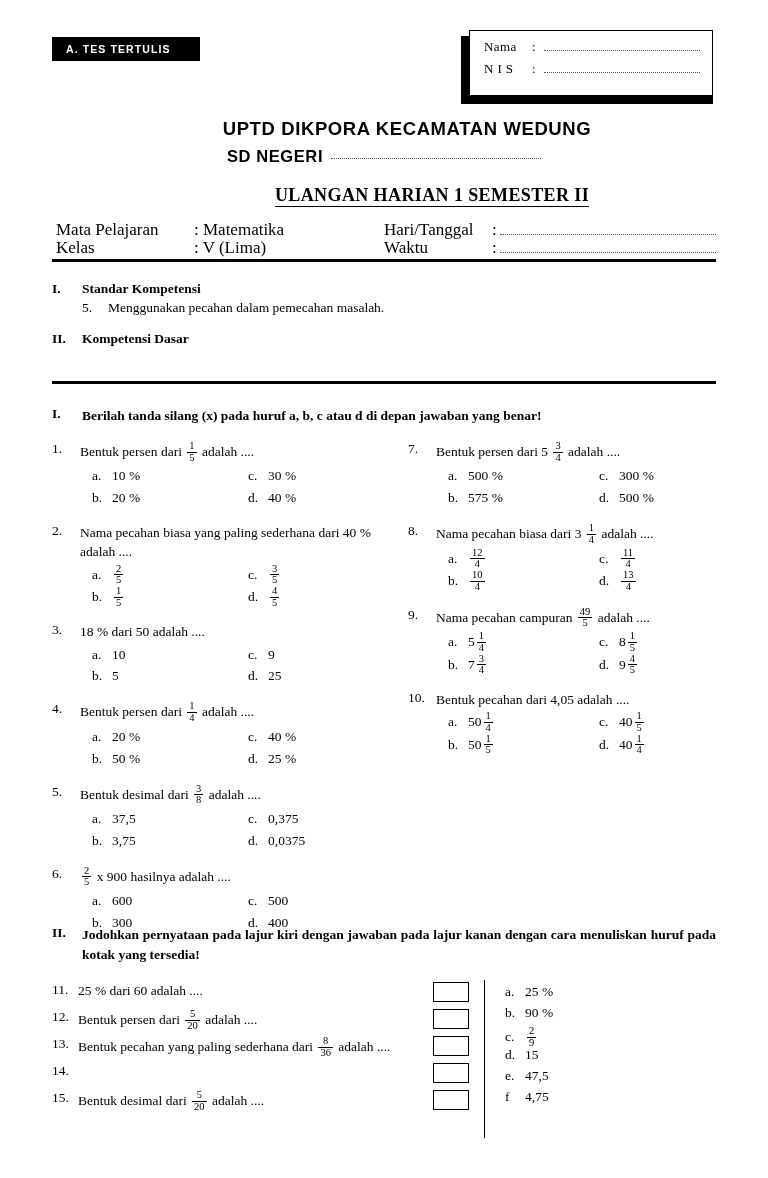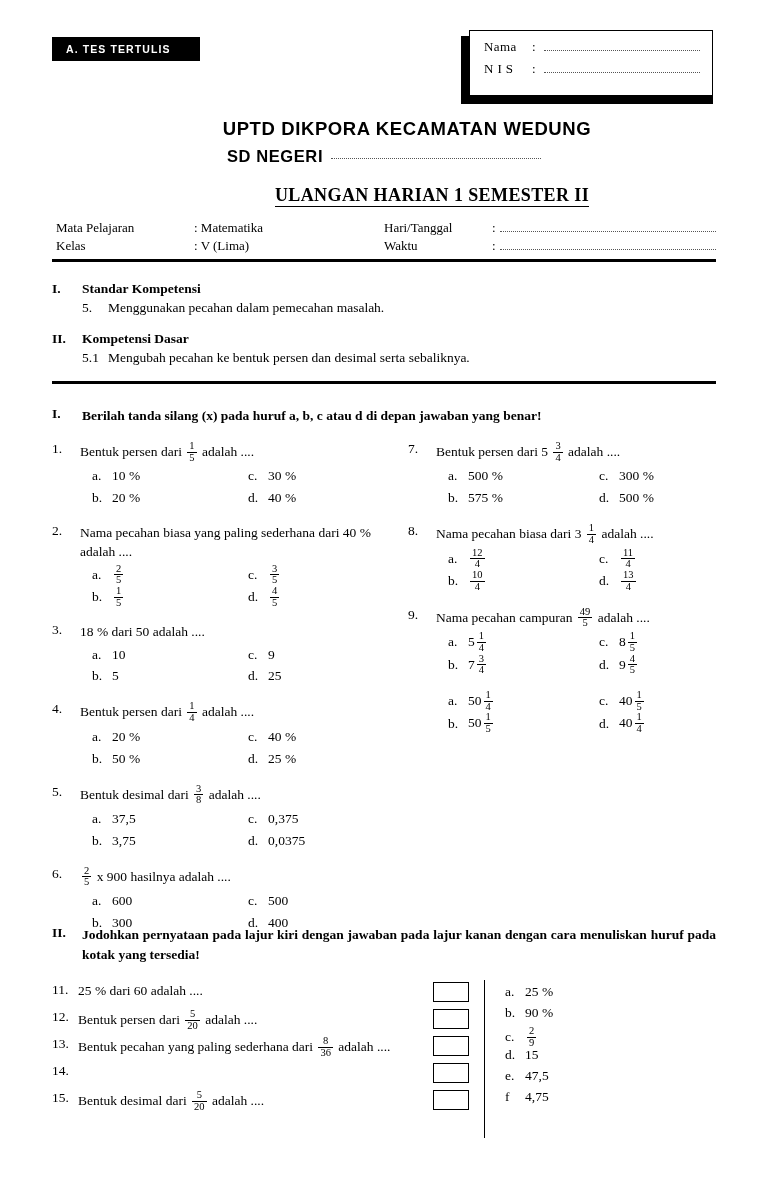--- a/index.html
+++ b/index.html
@@ -129,21 +129,21 @@
     border-bottom: 1.5px solid #000;
     padding-bottom: 1px;
   }
 
   
   .meta {
     position: absolute;
     left: 56px;
     top: 220px;
     width: 660px;
-    font-size: 13px;
+    font-size: 17px;
   }
   .meta-row {
     display: flex;
     align-items: baseline;
     height: 18px;
   }
   .m-label { width: 138px; flex: none; }
   .m-val   { width: 190px; flex: none; }
   .m-label2 { width: 108px; flex: none; }
   .m-colon2 { width: 8px; flex: none; }
@@ -345,24 +345,20 @@
       <span>Standar Kompetensi</span>
     </div>
     <div class="komp-body">
       <span class="num">5.</span>
       <span>Menggunakan  pecahan dalam pemecahan  masalah.</span>
     </div>
     <div class="komp-head">
       <span class="rom">II.</span>
       <span>Kompetensi Dasar</span>
     </div>
-    <div class="komp-body">
-      <span class="num">5.1</span>
-      <span>Mengubah  pecahan  ke bentuk  persen dan desimal  serta sebaliknya.</span>
-    </div>
   </div>
 
   <div class="rule-thick rule-2"></div>
 
   <div class="sec-head sec-I">
     <span class="rom">I.</span>
     <span class="txt">Berilah tanda silang (x) pada huruf  a, b, c atau d di depan  jawaban  yang benar!</span>
   </div>
 
   <div class="col-left" id="col-left">
@@ -578,20 +574,24 @@
             <span class="opt-l">b.</span>
             <span><span class="mixed"><span>7</span><span class="frac"><span class="n">3</span><span class="d">4</span></span></span></span>
           </div>
           <div class="opt">
             <span class="opt-l">d.</span>
             <span><span class="mixed"><span>9</span><span class="frac"><span class="n">4</span><span class="d">5</span></span></span></span>
           </div>
         </div>
       </div>
       <div class="q">
+        <div class="q-head">
+          <span class="q-num">10.</span>
+          <span class="q-text">Bentuk  pecahan  dari 4,05 adalah .... </span>
+        </div>
         <div class="q-opts">
           <div class="opt">
             <span class="opt-l">a.</span>
             <span><span class="mixed"><span>50</span><span class="frac"><span class="n">1</span><span class="d">4</span></span></span></span>
           </div>
           <div class="opt">
             <span class="opt-l">c.</span>
             <span><span class="mixed"><span>40</span><span class="frac"><span class="n">1</span><span class="d">5</span></span></span></span>
           </div>
           <div class="opt">

